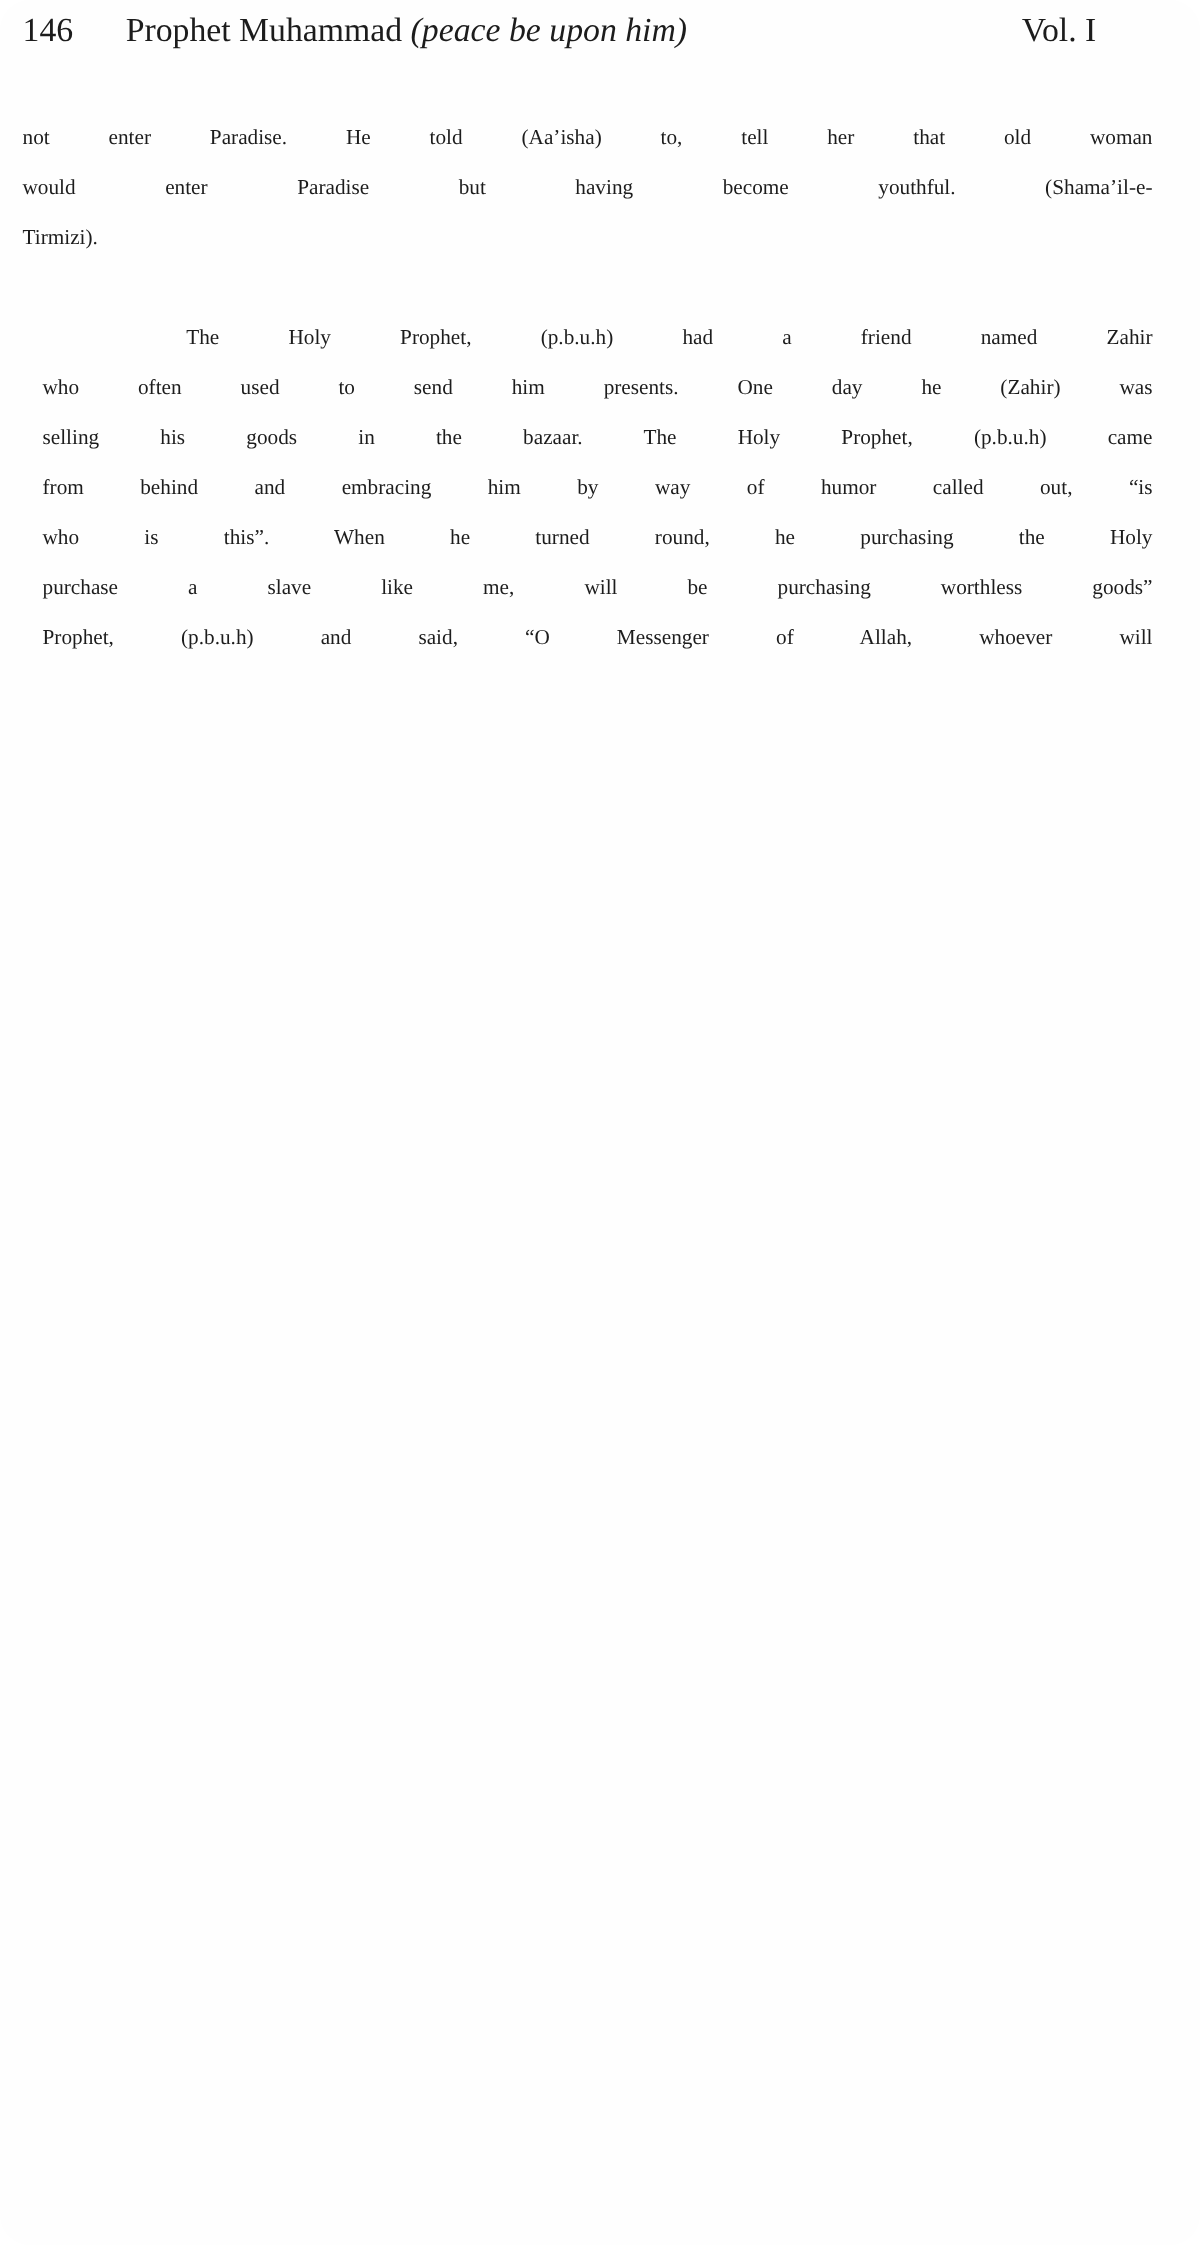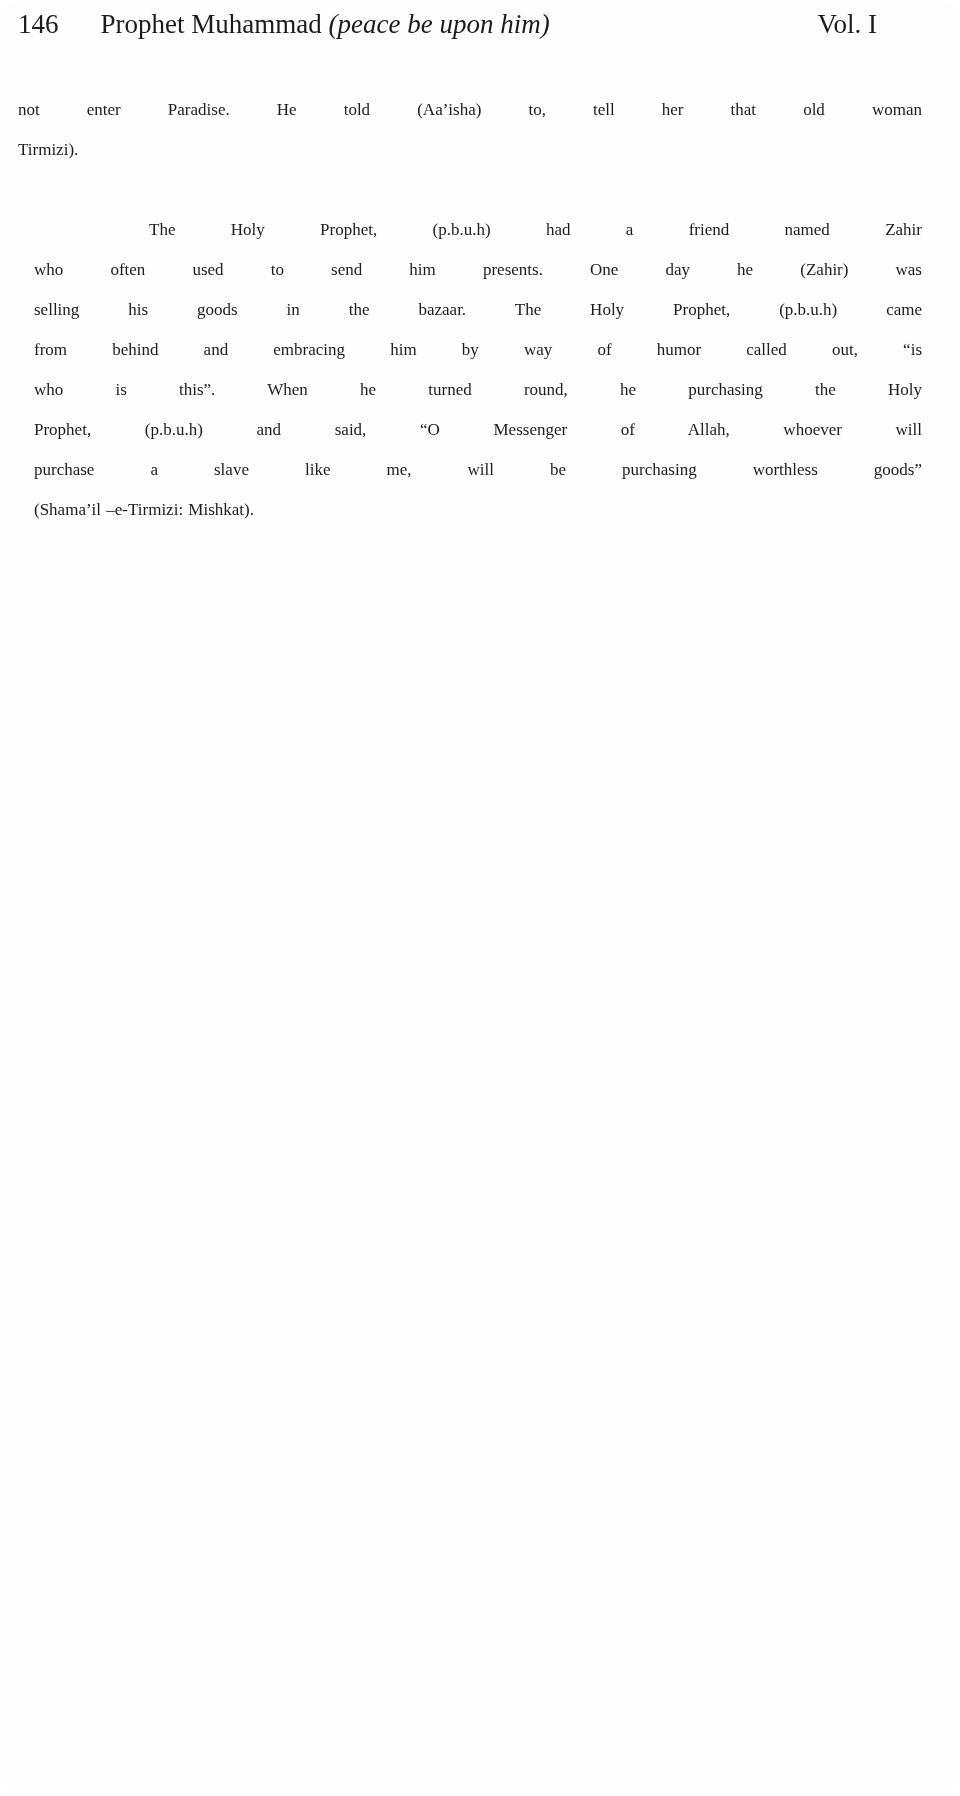--- a/index.html
+++ b/index.html
@@ -76,29 +76,29 @@
     <span class="page-number">146</span>
     <span class="book-title"><span>Prophet Muhammad </span><span class="italic">(peace be upon him)</span></span>
     <span class="header-spacer"></span>
     <span class="volume-label">Vol. I</span>
   </div>
 
   <div class="body-text">
 
     <div class="paragraph paragraph-1">
       <div class="line">not enter Paradise. He told (Aa’isha) to, tell her that old woman</div>
+      <div class="line">would enter Paradise but having become youthful. (Shama’il-e-</div>
       <div class="line last-line">Tirmizi).</div>
     </div>
 
     <div class="paragraph paragraph-2">
       <div class="line first-indent">The Holy Prophet, (p.b.u.h) had a friend named Zahir</div>
       <div class="line">who often used to send him presents. One day he (Zahir) was</div>
       <div class="line">selling his goods in the bazaar. The Holy Prophet, (p.b.u.h) came</div>
       <div class="line">from behind and embracing him by way of humor called out, “is</div>
       <div class="line">who is this”. When he turned round, he purchasing the Holy</div>
+      <div class="line">purchase a slave like me, will be purchasing worthless goods”</div>
       <div class="line">Prophet, (p.b.u.h) and said, “O Messenger of Allah, whoever will</div>
-      <div class="line">purchase a slave like me, will be purchasing worthless goods”</div>
-      <div class="line last-line">(Shama’il –e-Tirmizi: Mishkat).</div>
     </div>
 
   </div>
 
 </div>
 
 </body></html>

